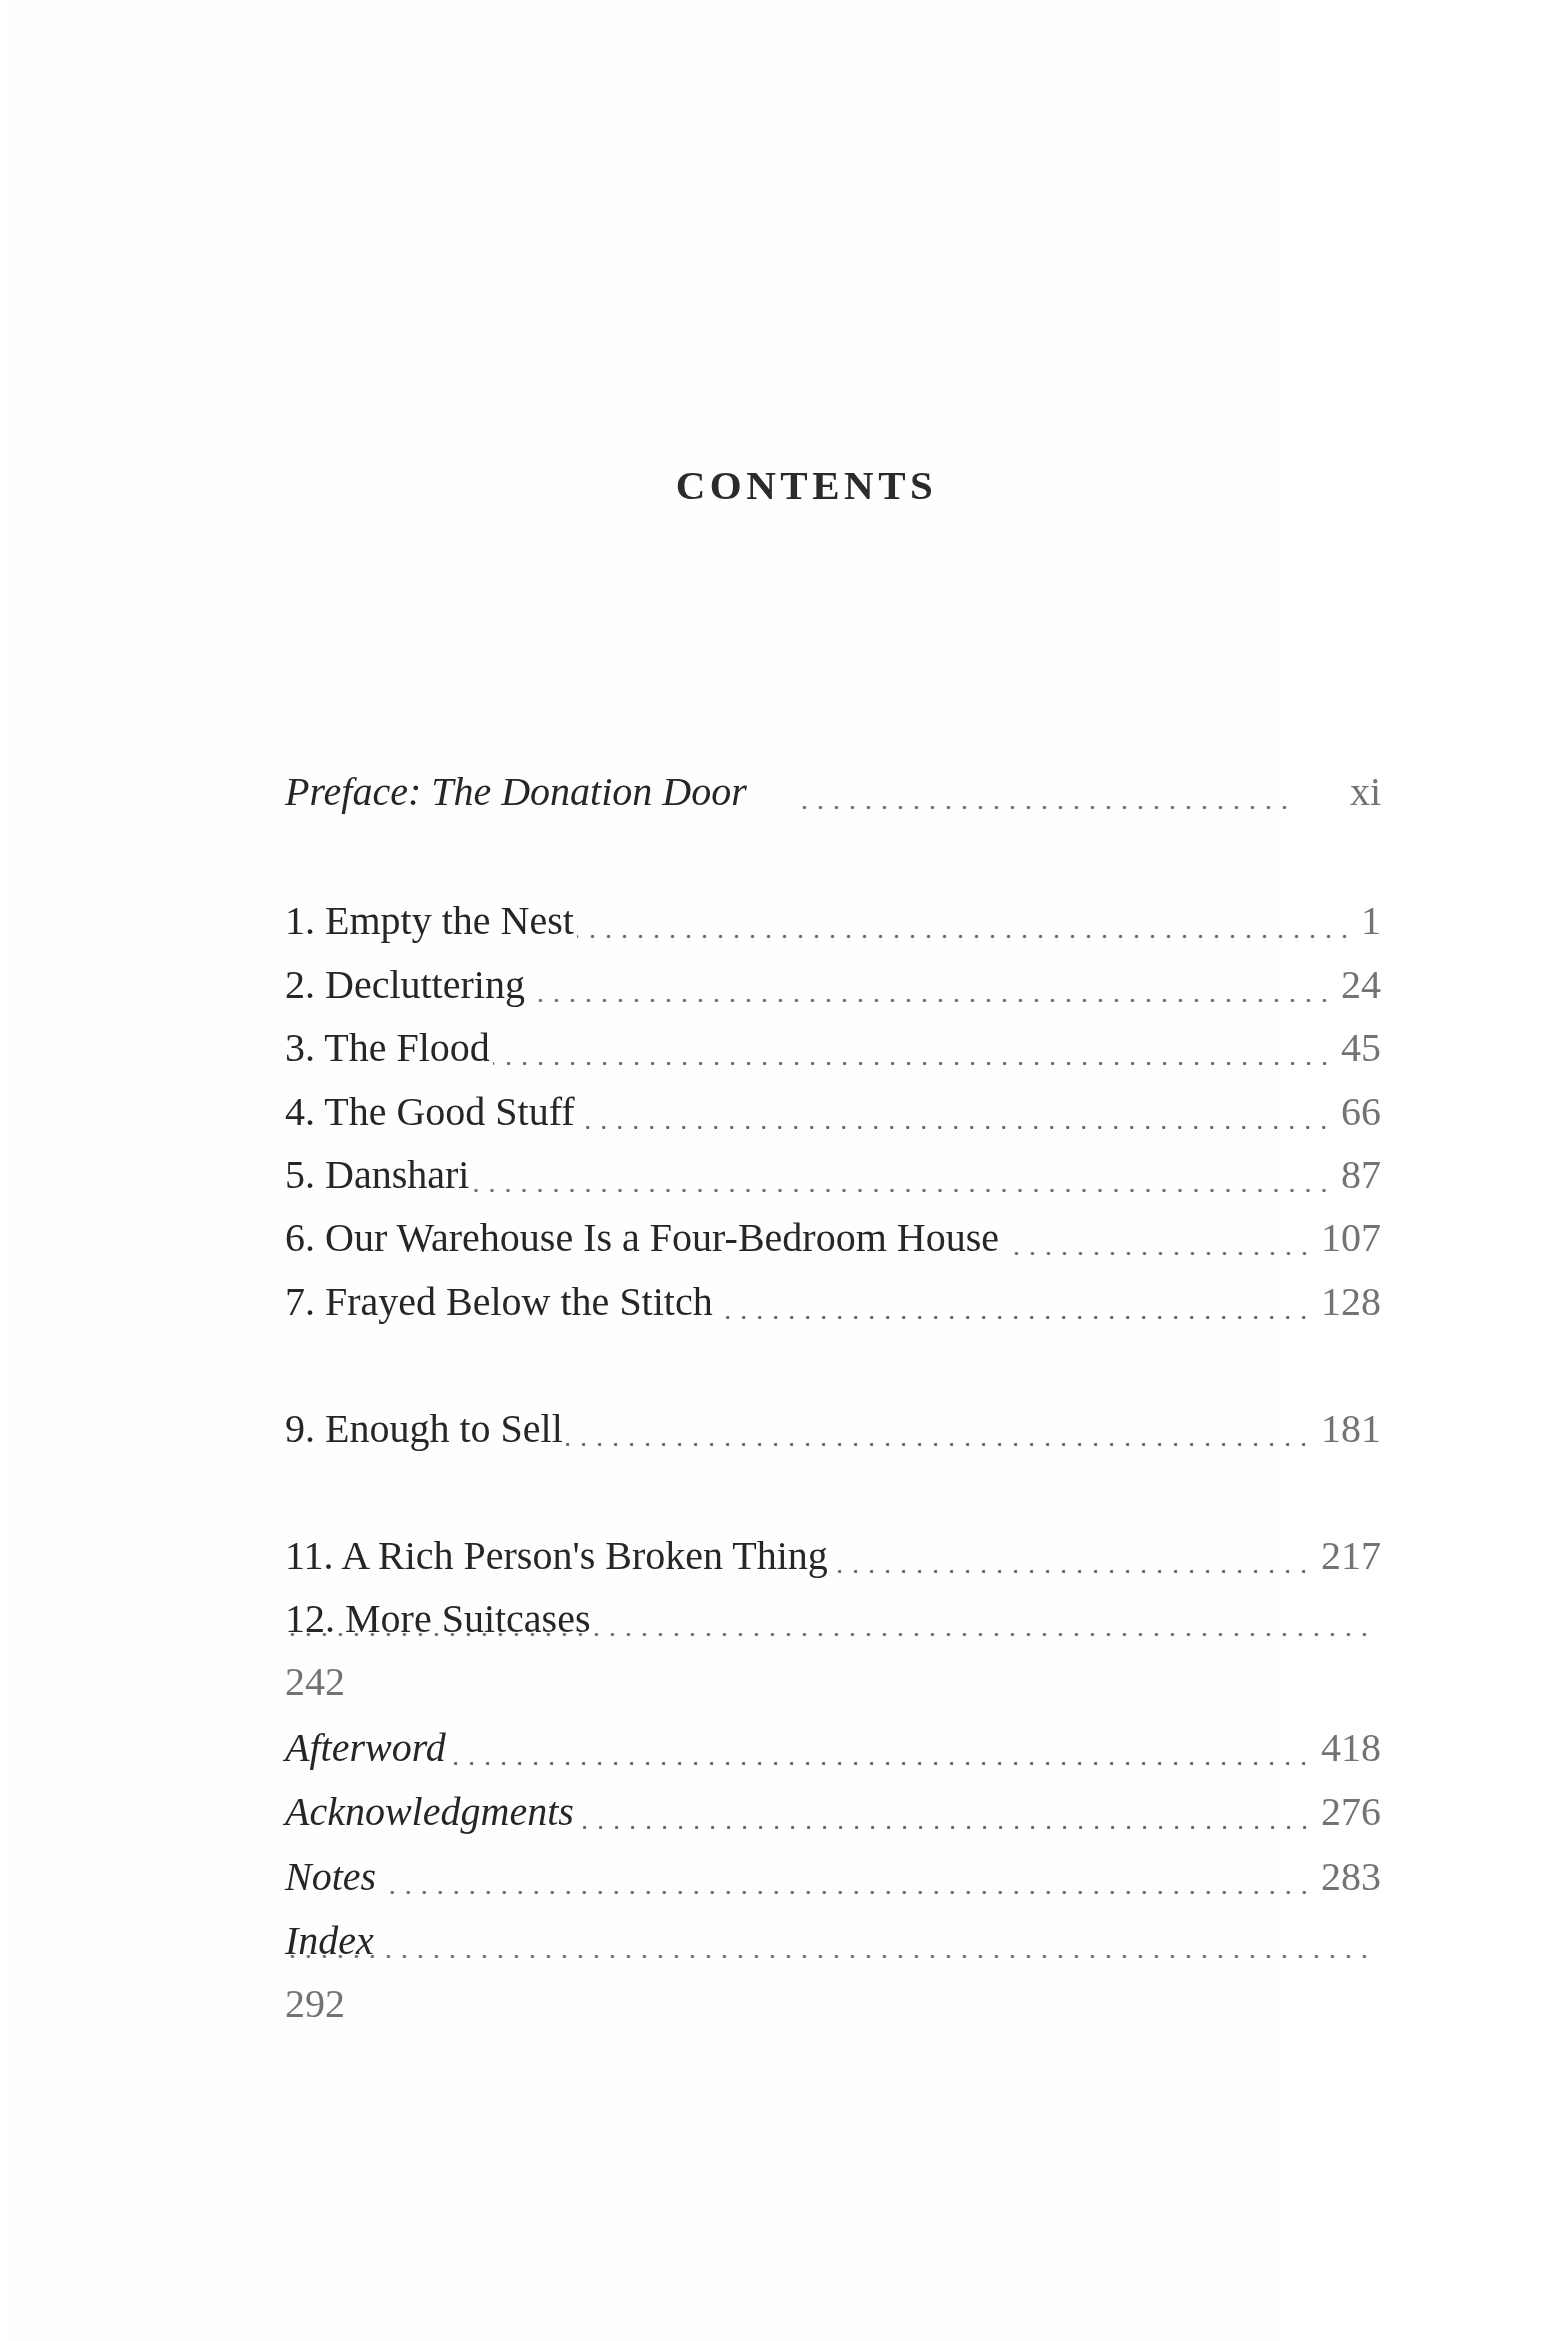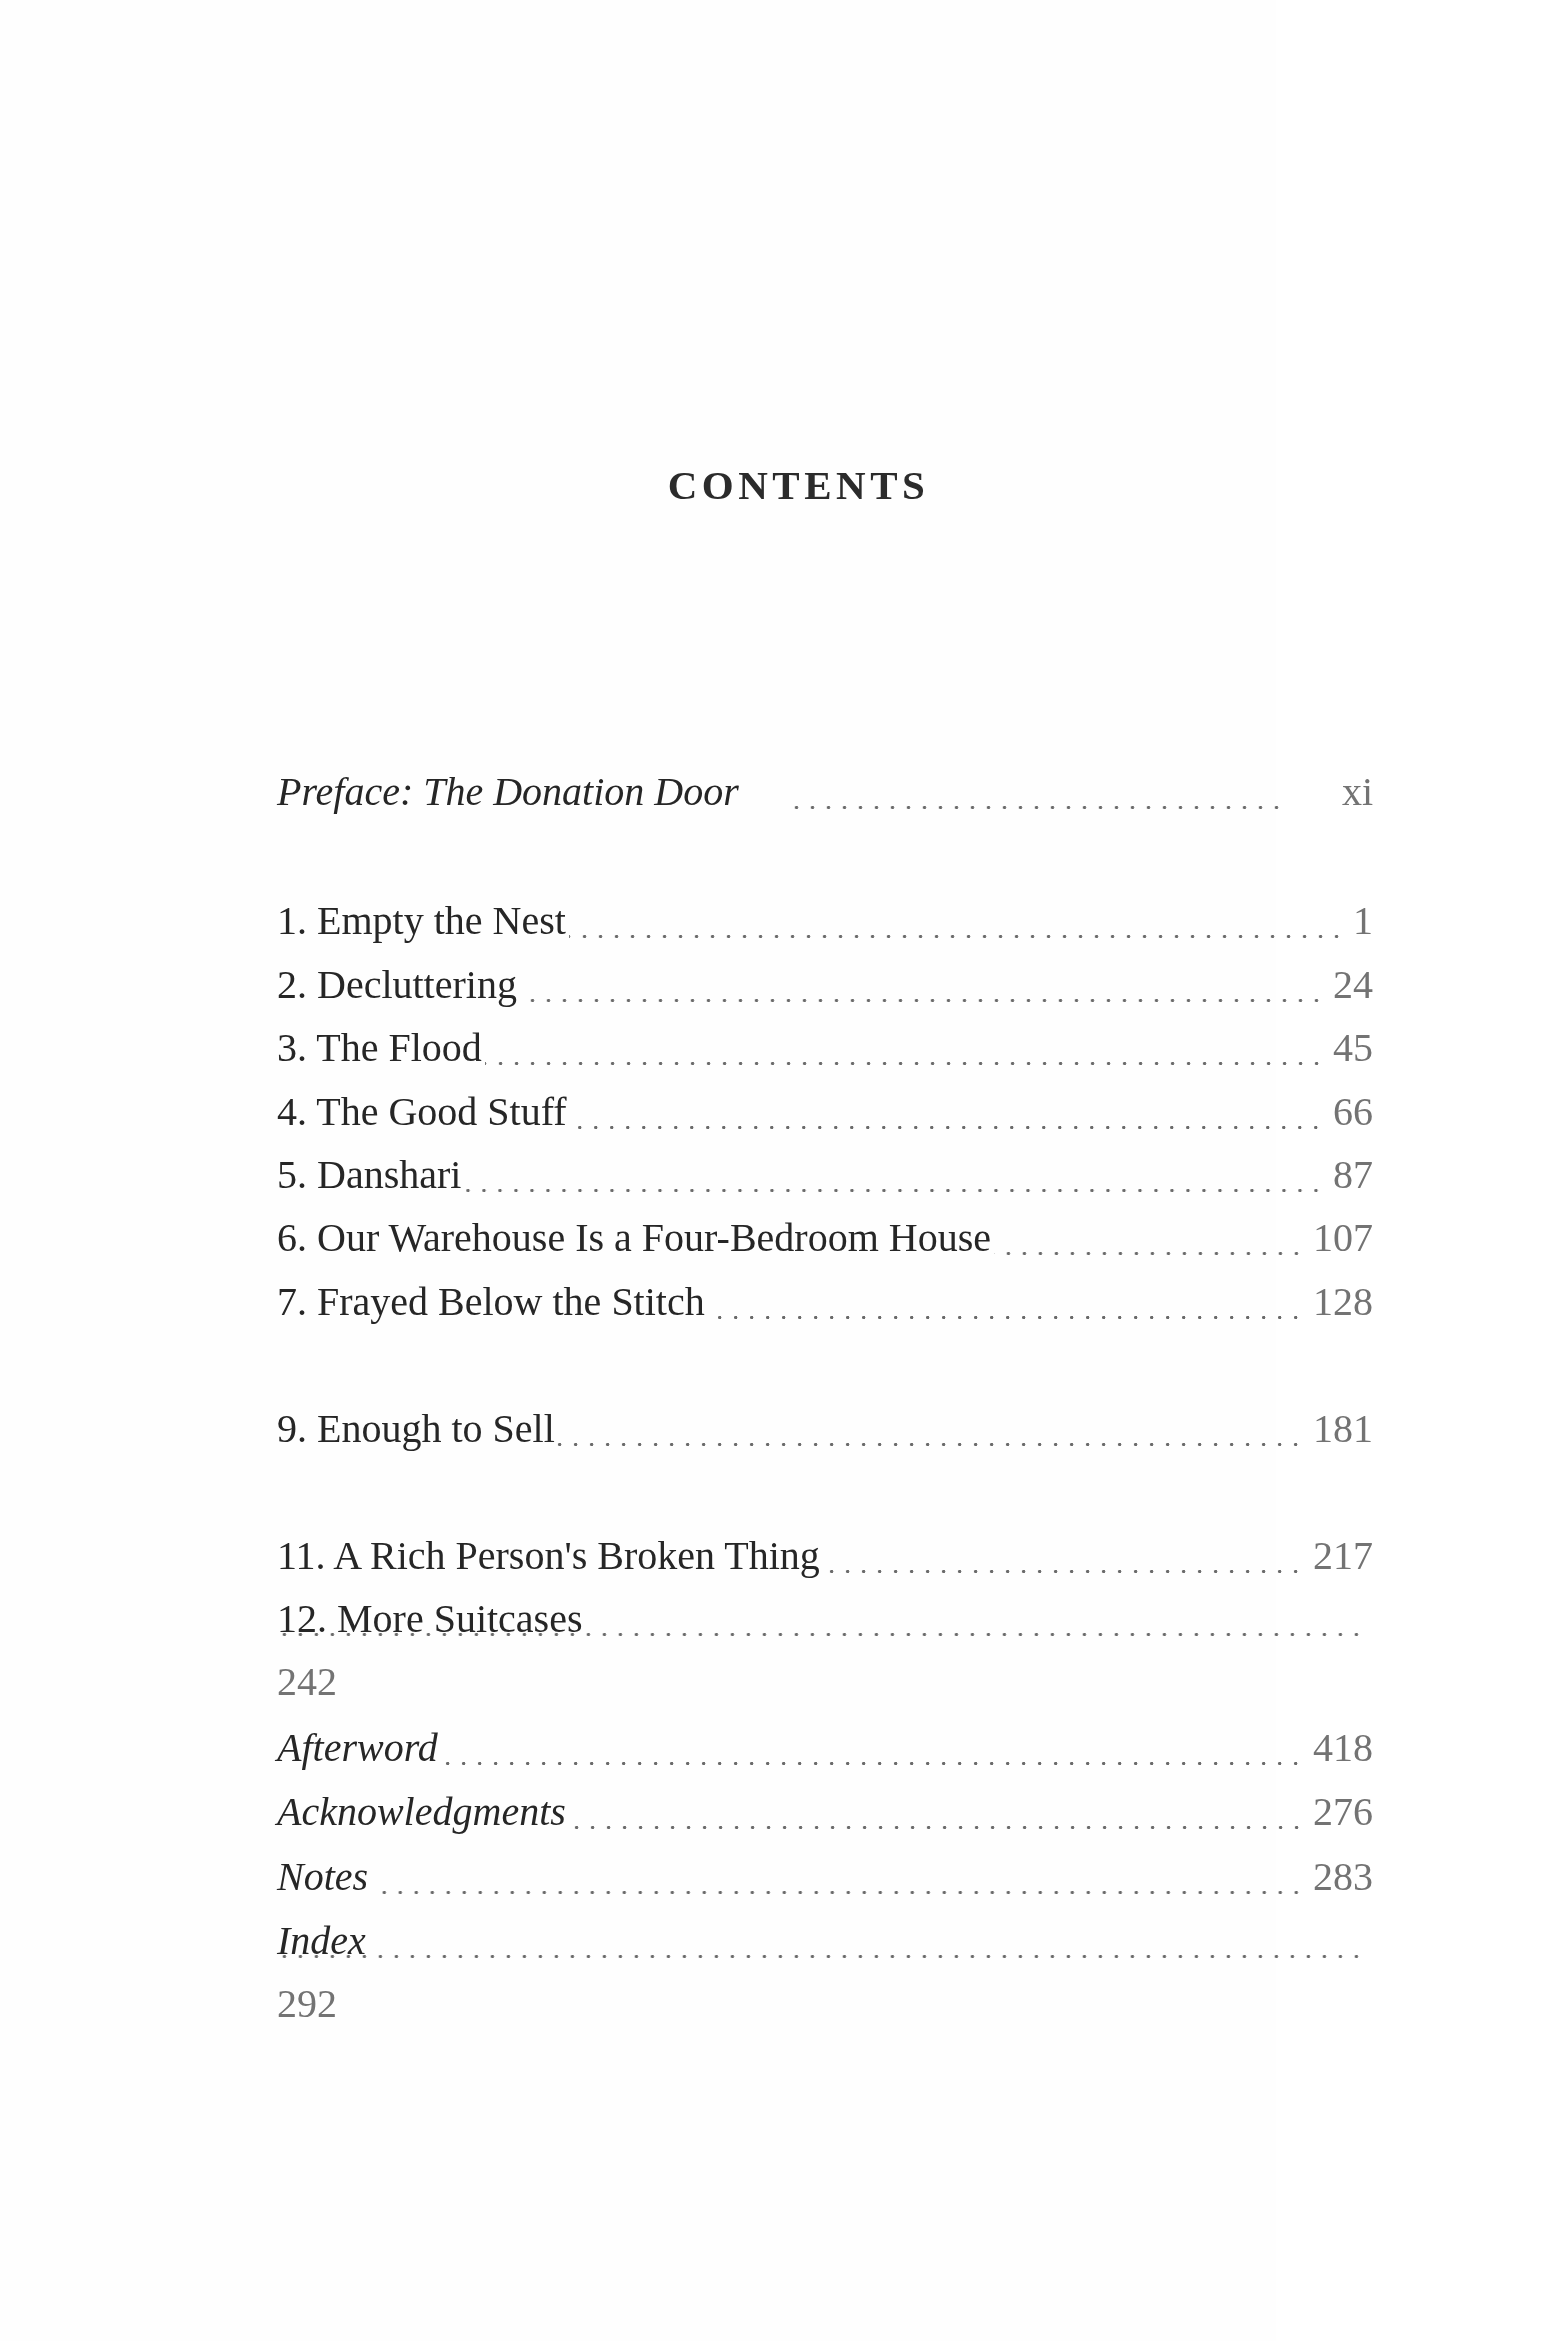--- a/index.html
+++ b/index.html
@@ -10,21 +10,21 @@
     body {
       width: 1566px;
       height: 2342px;
       position: relative;
       overflow: hidden;
       font-family: "Liberation Serif", "DejaVu Serif", serif;
       color: #262626;
     }
     .page {
       position: absolute;
-      left: 0; top: 0;
+      left: 8px; top: 0;
       width: 1276px;
       height: 2342px;
       background: #fefefe;
     }
     .heading {
       position: absolute;
       left: 0;
       width: 1597px;
       top: 458px;
       text-align: center;

